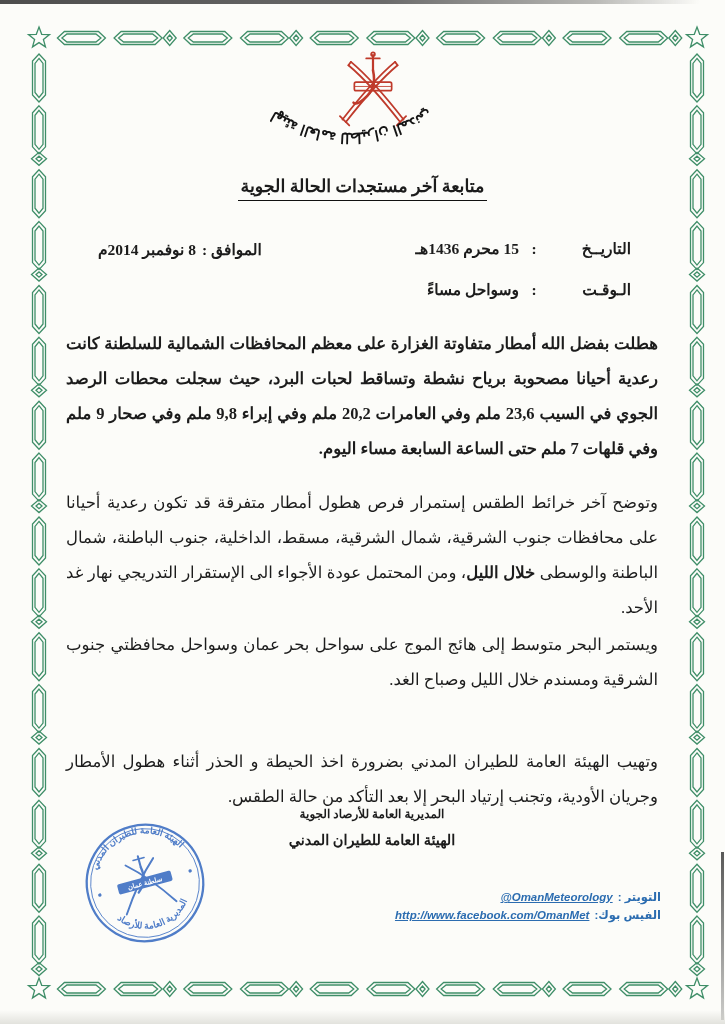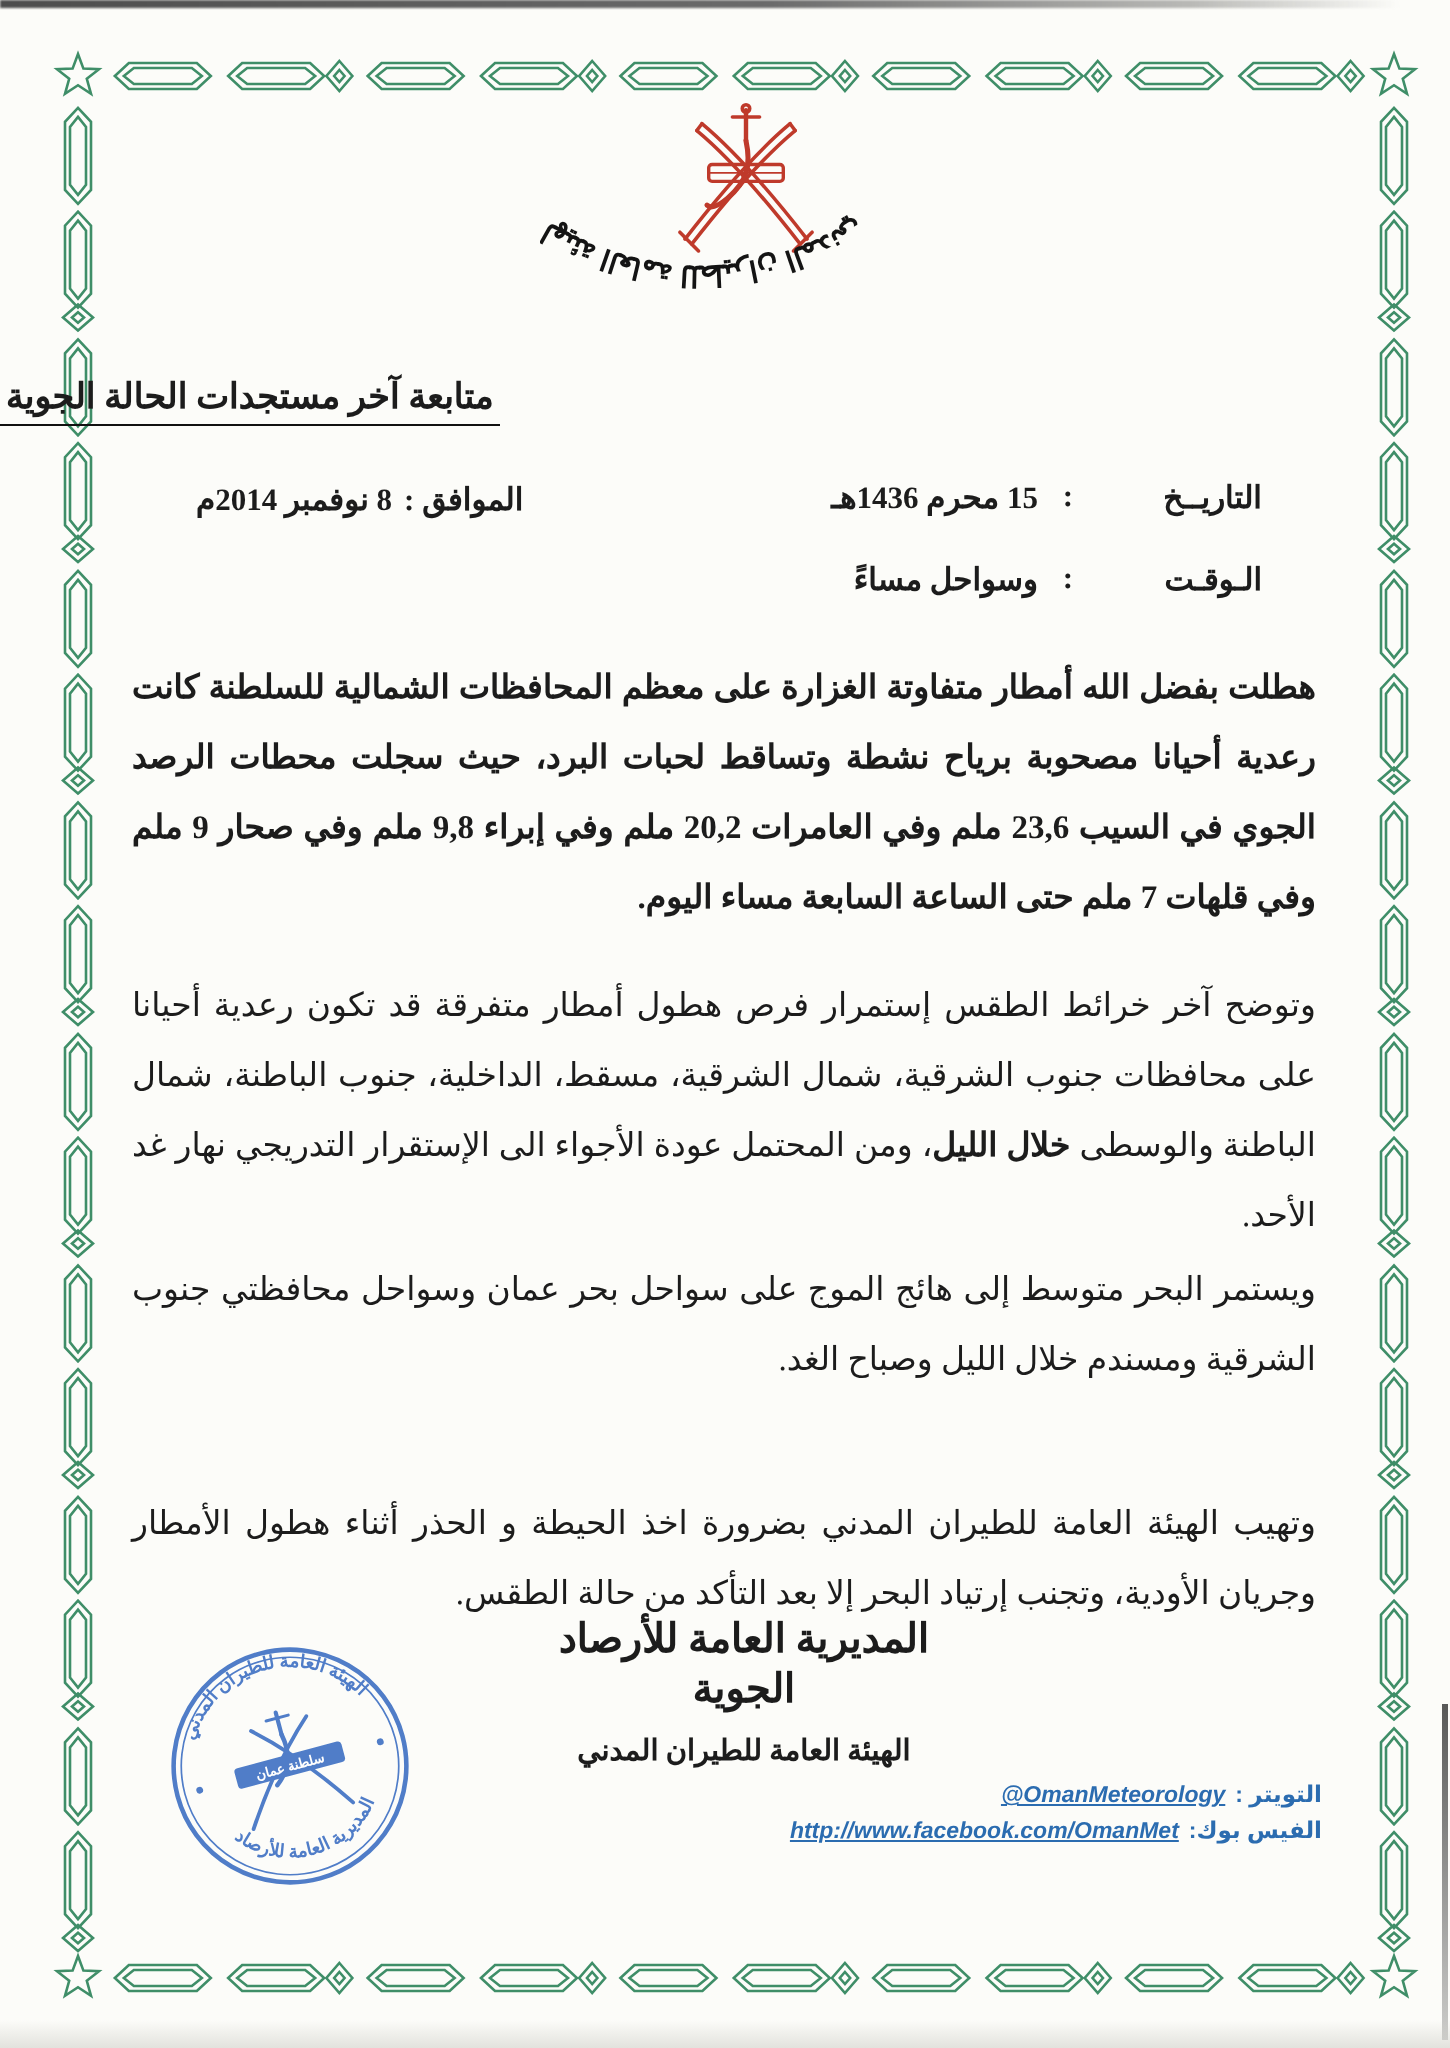--- a/index.html
+++ b/index.html
@@ -15,40 +15,40 @@
     filter:blur(.4px);}
   .artifact-right{position:absolute;right:1px;top:852px;width:3px;height:168px;
     background:linear-gradient(to bottom,rgba(60,60,60,.85),rgba(60,60,60,.25));}
   .artifact-bottom{position:absolute;left:0;bottom:0;width:100%;height:14px;
     background:linear-gradient(to bottom,rgba(220,220,214,0),rgba(205,205,198,.55));}
   
   .frame-svg{position:absolute;left:0;top:0;}
   
   .emblem{position:absolute;left:327px;top:50px;}
   .callig{position:absolute;left:270px;top:94px;}
-  .page-title{position:absolute;top:188px;left:0;width:100%;text-align:left;}
+  .page-title{position:absolute;top:176px;left:0;width:100%;text-align:center;}
   .page-title span{display:inline-block;font-size:17.5px;font-weight:bold;
     border-bottom:1.7px solid #111;padding:0 3px 3px;}
   
   .meta-row{position:absolute;display:flex;direction:rtl;font-weight:bold;font-size:15.5px;}
   .meta-date{top:240px;right:94px;}
   .meta-time{top:281px;right:94px;}
   .m-label{width:82px;}
   .m-colon{width:30px;text-align:center;}
   .meta-greg{position:absolute;top:241px;left:98px;display:flex;direction:rtl;gap:6px;
     font-weight:bold;font-size:15.5px;}
   
   .para{position:absolute;left:66px;width:592px;direction:rtl;text-align:justify;
     font-size:16.5px;line-height:35px;}
   .p1{top:326px;font-weight:bold;} .p2{top:485px;} .p3{top:627px;} .p4{top:744px;}
   .bold-inline{font-weight:bold;}
   
   .sig{position:absolute;left:252px;top:796px;width:240px;text-align:center;direction:rtl;}
   .sig-l1{font-size:15.5px;font-weight:bold;text-decoration:underline;}
-  .sig-l2{font-size:20px;font-weight:bold;margin-top:11px;}
+  .sig-l2{font-size:12px;font-weight:bold;margin-top:11px;}
   .sig-l3{font-size:14.5px;font-weight:bold;margin-top:10px;}
   
   .stamp{position:absolute;left:83px;top:821px;transform:rotate(-15deg);opacity:.92;}
   
   .social{position:absolute;right:64px;top:890px;direction:rtl;
     font-family:"Liberation Sans","DejaVu Sans",sans-serif;font-size:11.5px;}
   .social-row{display:flex;direction:rtl;gap:5px;align-items:baseline;justify-content:flex-start;margin-bottom:4px;}
   .social-label{color:#2b6cb0;font-weight:bold;text-align:right;}
   .social-link{color:#2b6cb0;font-weight:bold;font-style:italic;text-decoration:underline;direction:ltr;unicode-bidi:embed;}
 </style>

